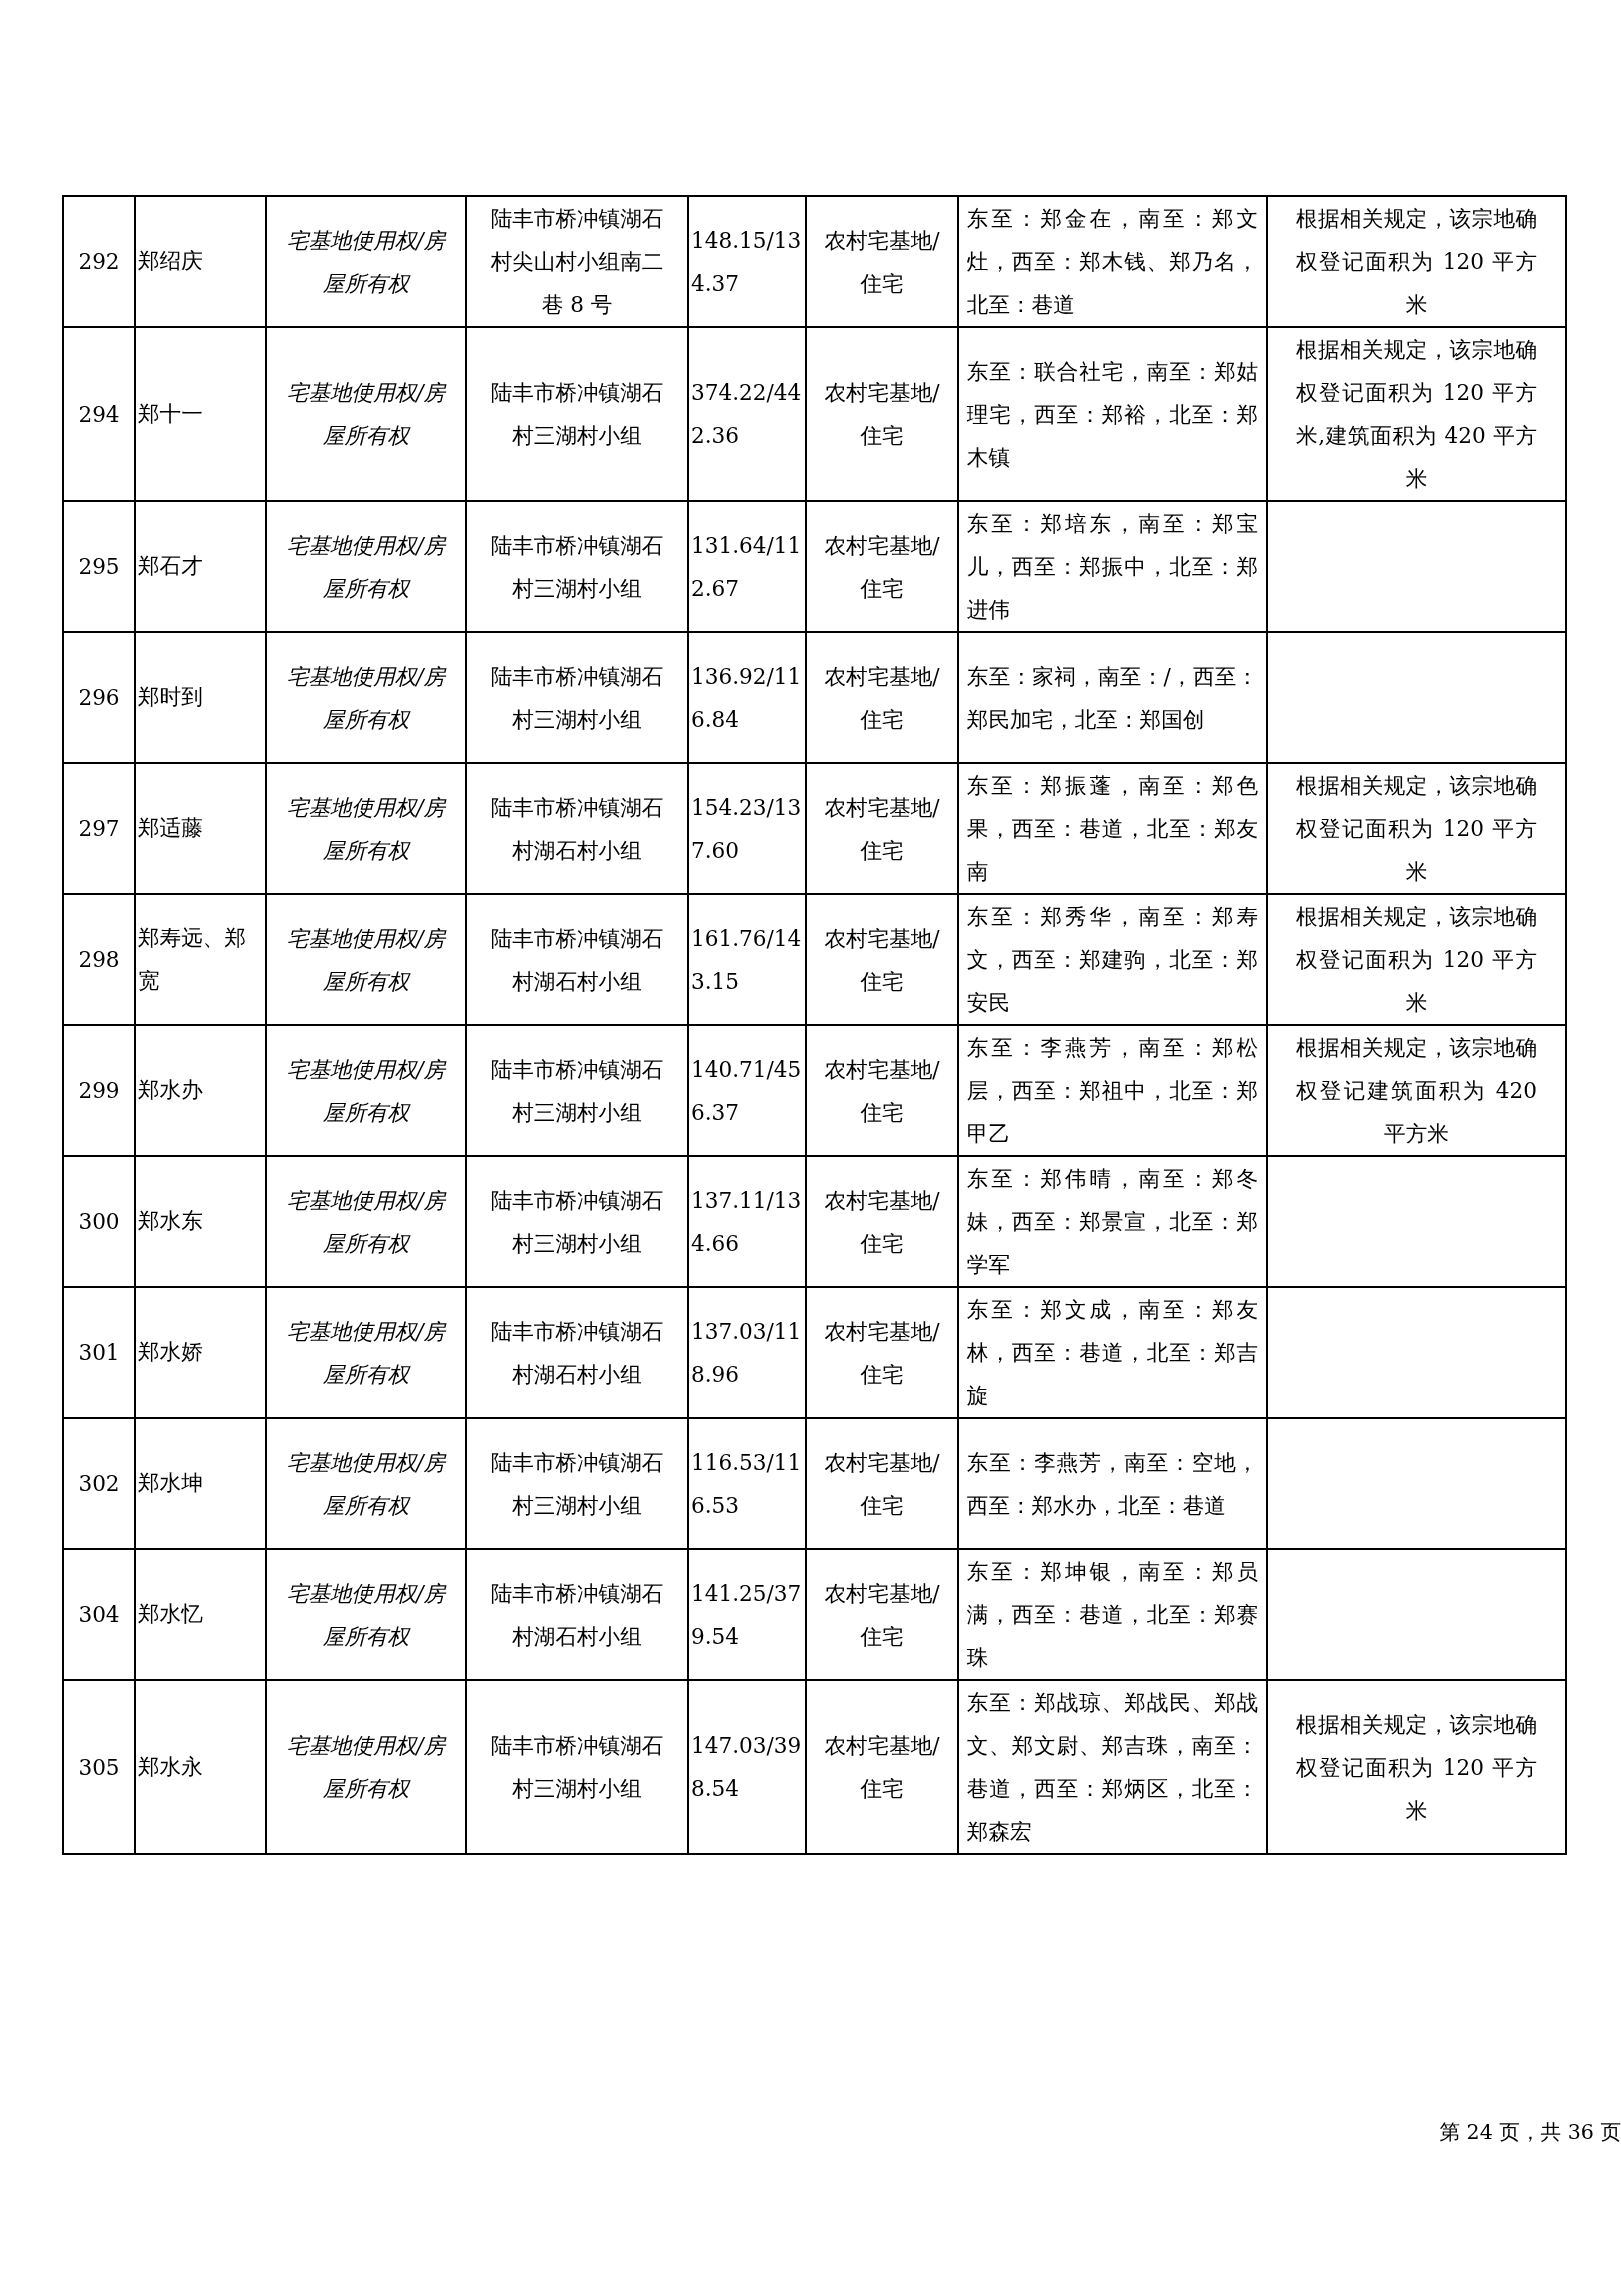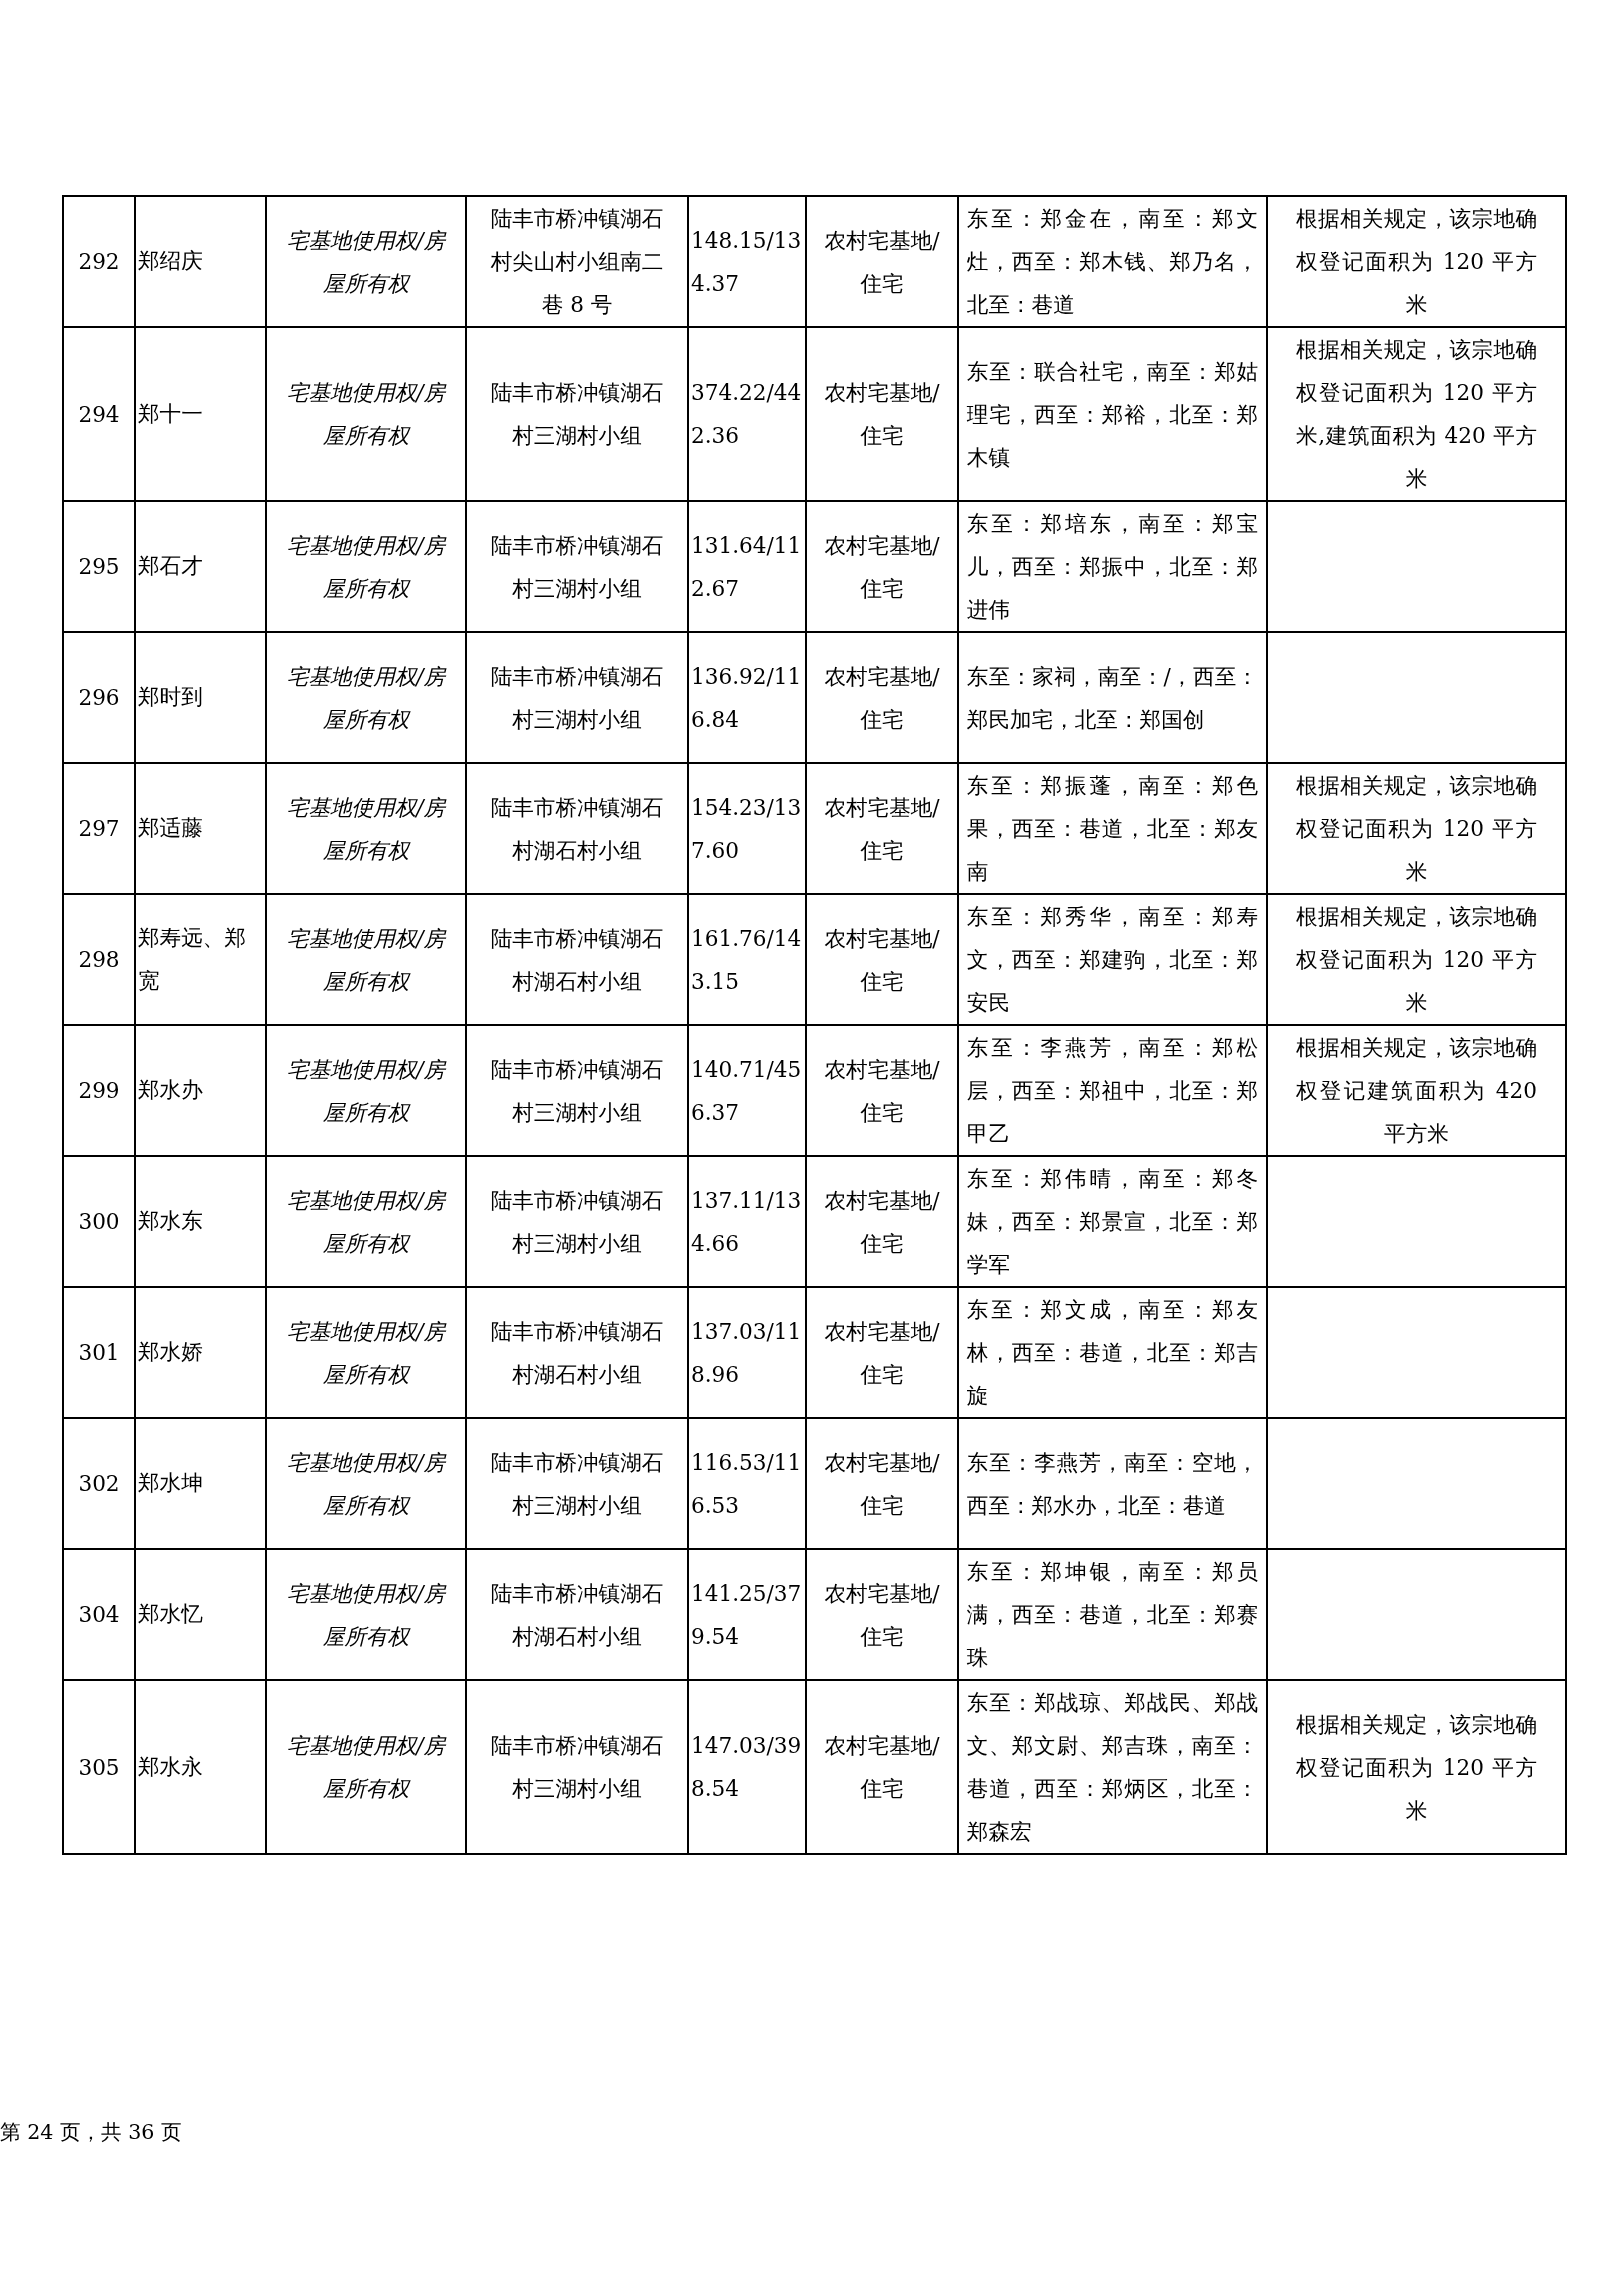--- a/index.html
+++ b/index.html
@@ -42,21 +42,21 @@
   td.c-area   { font-size: 20.6px; padding: 0 2px; word-break: break-all; }
   td.c-use    { text-align: center; padding: 0 7.8px; }
   td.c-bound  { text-align: justify; text-justify: inter-ideograph; padding: 0 7.8px; }
   td.c-remark { text-align: justify; text-align-last: center; text-justify: inter-ideograph; padding: 0 28px; }
 
   .footer {
     position: absolute;
     left: 0;
     top: 2119px;
     width: 1621px;
-    text-align: left;
+    text-align: right;
     font-size: 20.6px;
     line-height: 27.4px;
   }
 </style>
 </head>
 <body>
 
 <div class="page">
 
   <table class="land-table">

